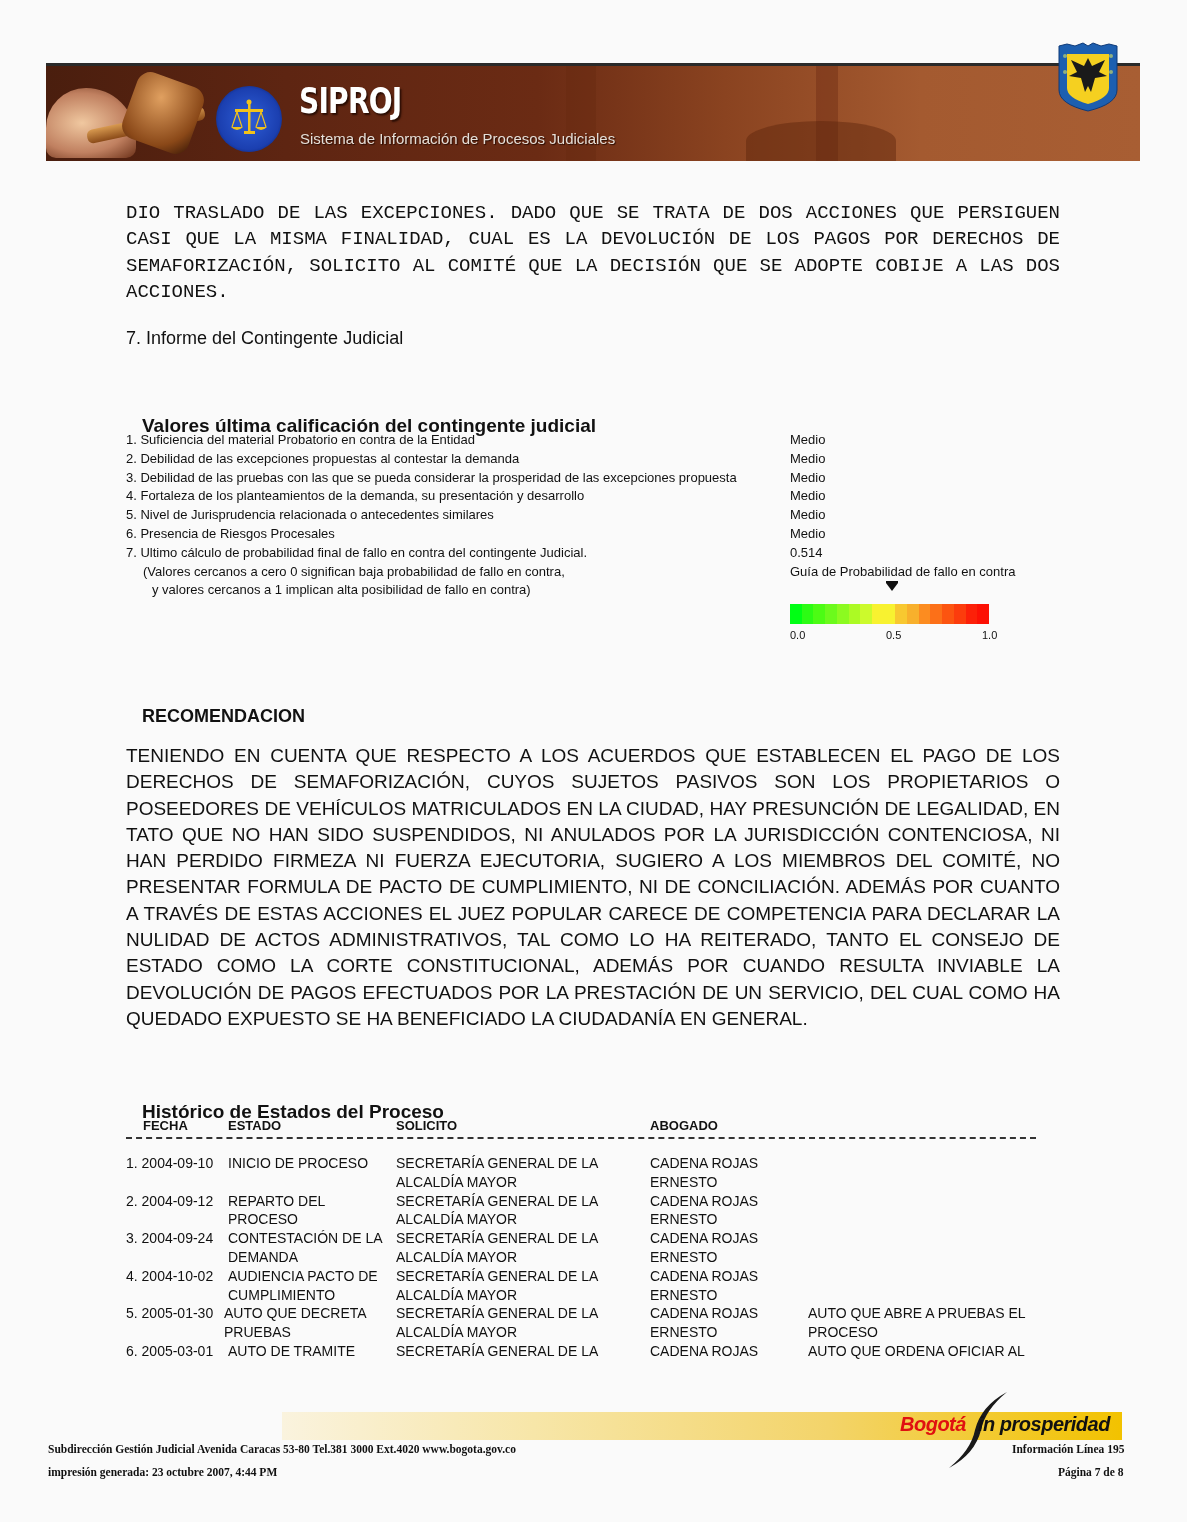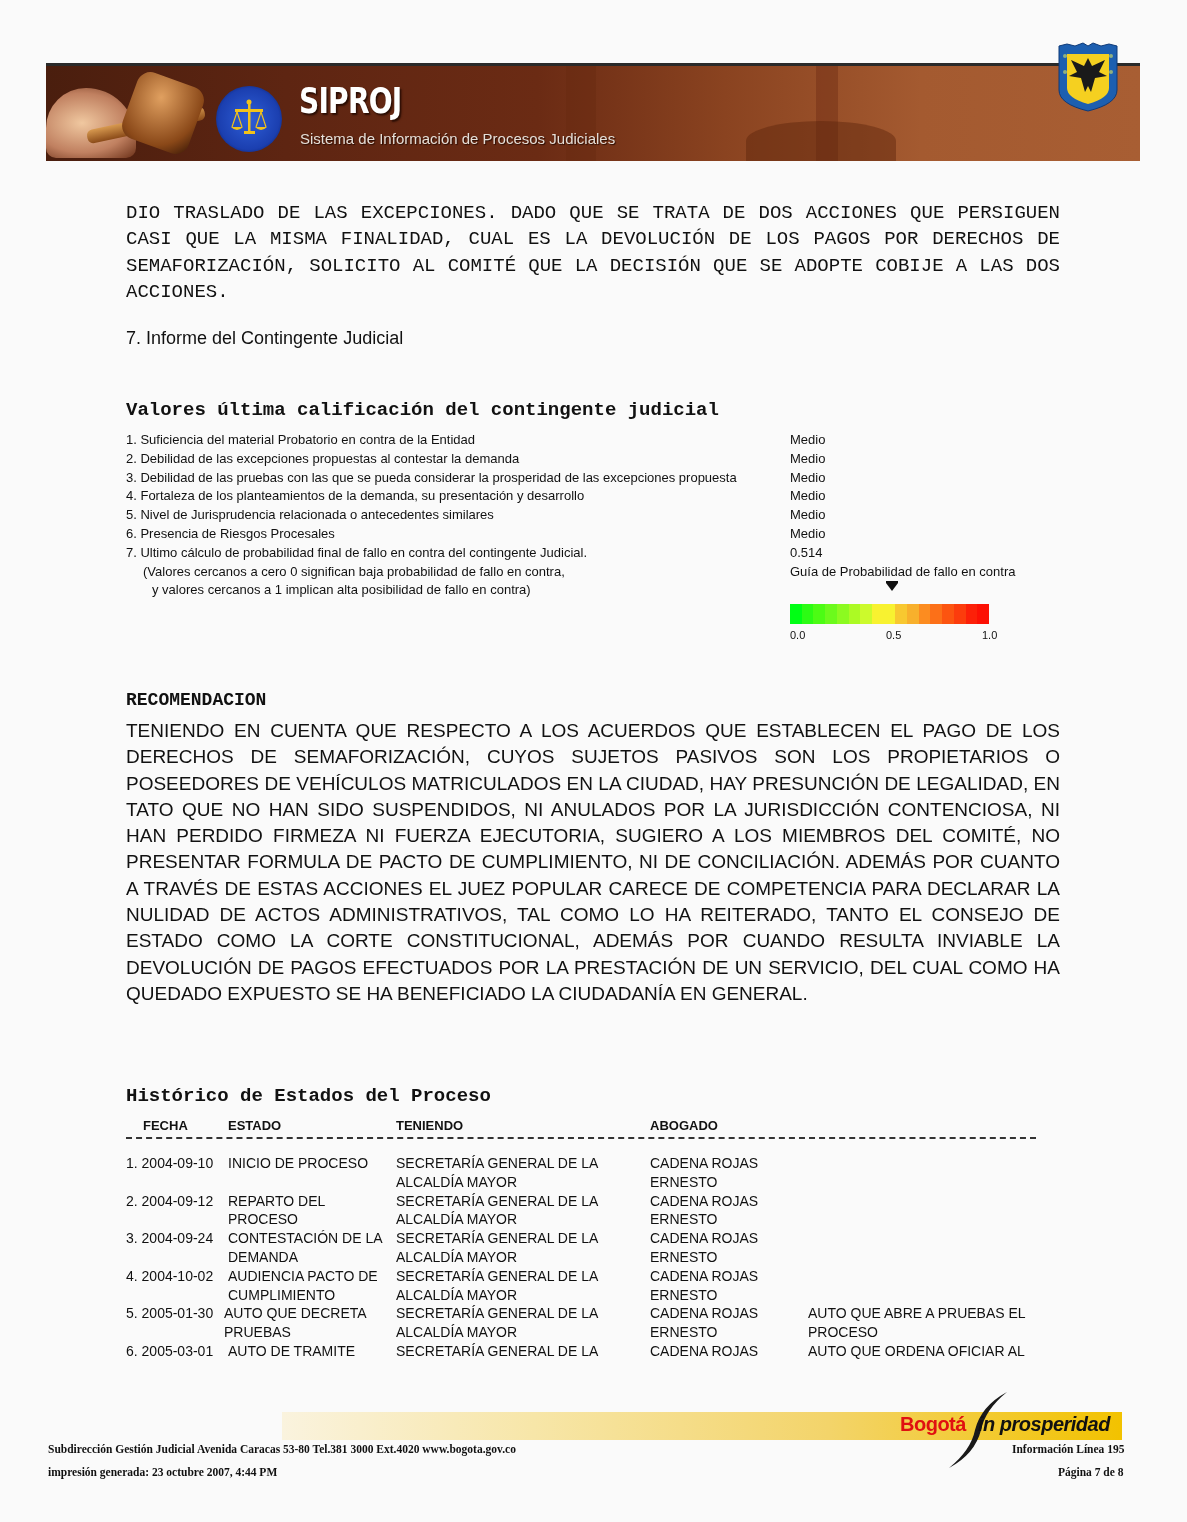--- a/index.html
+++ b/index.html
@@ -26,39 +26,39 @@
   .siproj-title { position:absolute; left:253px; top:14px; font-family:"DejaVu Sans", sans-serif; font-weight:bold;
                   font-size:36px; color:#fff; letter-spacing:-1px; transform:scaleX(0.78); transform-origin:left;
                   text-shadow:2px 2px 2px #2a0d04; }
   .siproj-sub { position:absolute; left:254px; top:64px; font-size:15px; color:#e6dfd8; text-shadow:1px 1px 1px #2a0d04; }
   .coat { position:absolute; left:1057px; top:42px; width:62px; height:70px; }
 
   
   .content { position:absolute; left:126px; width:934px; }
   .para { font-size:19px; line-height:26.3px; text-align:justify; text-align-last:left; margin:0; }
   .section-line { font-size:18px; }
-  h2.sub { font-size:19px; font-weight:bold; margin:0;font-family:Liberation Mono, monospace; }
+  h2.sub { font-size:19px; font-weight:bold; margin:16px; }
   .val-table { font-size:13px; border-collapse:collapse; }
   .val-table td { padding:0; height:18.8px; vertical-align:top; white-space:nowrap; }
   .guide { position:absolute; left:790px; top:583px; width:200px; height:60px; }
   .guide .arrow { position:absolute; left:98px; top:0; width:0; height:0; border-left:6px solid transparent; border-right:6px solid transparent; border-top:8px solid #111; }
   .guide .arrow-bar { position:absolute; left:98px; top:-2px; width:12px; height:2px; background:#111; }
   .guide .bar { position:absolute; left:0; top:21px; width:199px; height:20px; display:flex; }
   .guide .bar span { flex:1; height:100%; }
   .guide .tick { position:absolute; top:46px; font-size:11px; }
 
   .hist-head { font-size:13px; font-weight:bold; }
   .hist-row { font-size:14px; line-height:18.8px; }
   .col { position:absolute; white-space:normal; }
   .dashes { position:absolute; left:126px; top:1137px; width:910px; border-top:2px dashed #333; height:0; }
 
   
   .footer-band { position:absolute; left:282px; top:1412px; width:840px; height:28px;
                  background:linear-gradient(90deg,rgba(250,240,210,0.7) 0%,#f7e6a8 30%,#f3d46a 65%,#f2c200 100%); }
-  .bogota { position:absolute; left:900px; top:1413px; font-size:20px; font-weight:bold; color:#e01010; letter-spacing:-0.5px; }
+  .bogota { position:absolute; left:900px; top:1413px; font-size:20px; font-weight:bold; font-style:italic; color:#e01010; letter-spacing:-0.5px; }
   .sin { position:absolute; left:978px; top:1413px; font-size:20px; font-weight:bold; font-style:italic; color:#111; letter-spacing:-0.5px; }
   .swoosh { position:absolute; left:945px; top:1390px; width:65px; height:80px; }
   .foot { position:absolute; font-family:"Liberation Serif", serif; font-weight:bold; font-size:11.5px; }
 </style>
 </head>
 <body>
 
 <div class="banner">
   <div class="hand"></div>
   <div class="gavel-handle"></div>
@@ -174,21 +174,21 @@
 <div class="content" style="top:690px;">
   <h2 class="sub" style="font-size:18px">RECOMENDACION</h2>
   <p class="para" style="margin-top:8px">TENIENDO EN CUENTA QUE RESPECTO A LOS ACUERDOS QUE ESTABLECEN EL PAGO DE LOS DERECHOS DE SEMAFORIZACIÓN, CUYOS SUJETOS PASIVOS SON LOS PROPIETARIOS O POSEEDORES DE VEHÍCULOS MATRICULADOS EN LA CIUDAD, HAY PRESUNCIÓN DE LEGALIDAD, EN TATO QUE NO HAN SIDO SUSPENDIDOS, NI ANULADOS POR LA JURISDICCIÓN CONTENCIOSA, NI HAN PERDIDO FIRMEZA NI FUERZA EJECUTORIA, SUGIERO A LOS MIEMBROS DEL COMITÉ, NO PRESENTAR FORMULA DE PACTO DE CUMPLIMIENTO, NI DE CONCILIACIÓN. ADEMÁS POR CUANTO A TRAVÉS DE ESTAS ACCIONES EL JUEZ POPULAR CARECE DE COMPETENCIA PARA DECLARAR LA NULIDAD DE ACTOS ADMINISTRATIVOS, TAL COMO LO HA REITERADO, TANTO EL CONSEJO DE ESTADO COMO LA CORTE CONSTITUCIONAL, ADEMÁS POR CUANDO RESULTA INVIABLE LA DEVOLUCIÓN DE PAGOS EFECTUADOS POR LA PRESTACIÓN DE UN SERVICIO, DEL CUAL COMO HA QUEDADO EXPUESTO SE HA BENEFICIADO LA CIUDADANÍA EN GENERAL.</p>
 </div>
 
 <div class="content" style="top:1085px;">
   <h2 class="sub">Histórico de Estados del Proceso</h2>
 </div>
 <div class="hist-head col" style="left:143px; top:1118px;">FECHA</div>
 <div class="hist-head col" style="left:228px; top:1118px;">ESTADO</div>
-<div class="hist-head col" style="left:396px; top:1118px;">TENIENDO</div>
+<div class="hist-head col" style="left:396px; top:1118px;">SOLICITO</div>
 <div class="hist-head col" style="left:650px; top:1118px;">ABOGADO</div>
 <div class="dashes"></div>
 
 <div id="hist-rows">
     <div class="hist-row col" style="left: 126px; top: 1154px; width: 100px;">1. 2004-09-10</div>
     <div class="hist-row col" style="left: 228px; top: 1154px; width: 166px;">INICIO DE PROCESO</div>
     <div class="hist-row col" style="left: 396px; top: 1154px; width: 245px;">SECRETARÍA GENERAL DE LA ALCALDÍA MAYOR</div>
     <div class="hist-row col" style="left: 650px; top: 1154px; width: 140px;">CADENA ROJAS ERNESTO</div>
     <div class="hist-row col" style="left: 808px; top: 1154px; width: 240px;"></div>
     <div class="hist-row col" style="left: 126px; top: 1191.6px; width: 100px;">2. 2004-09-12</div>

